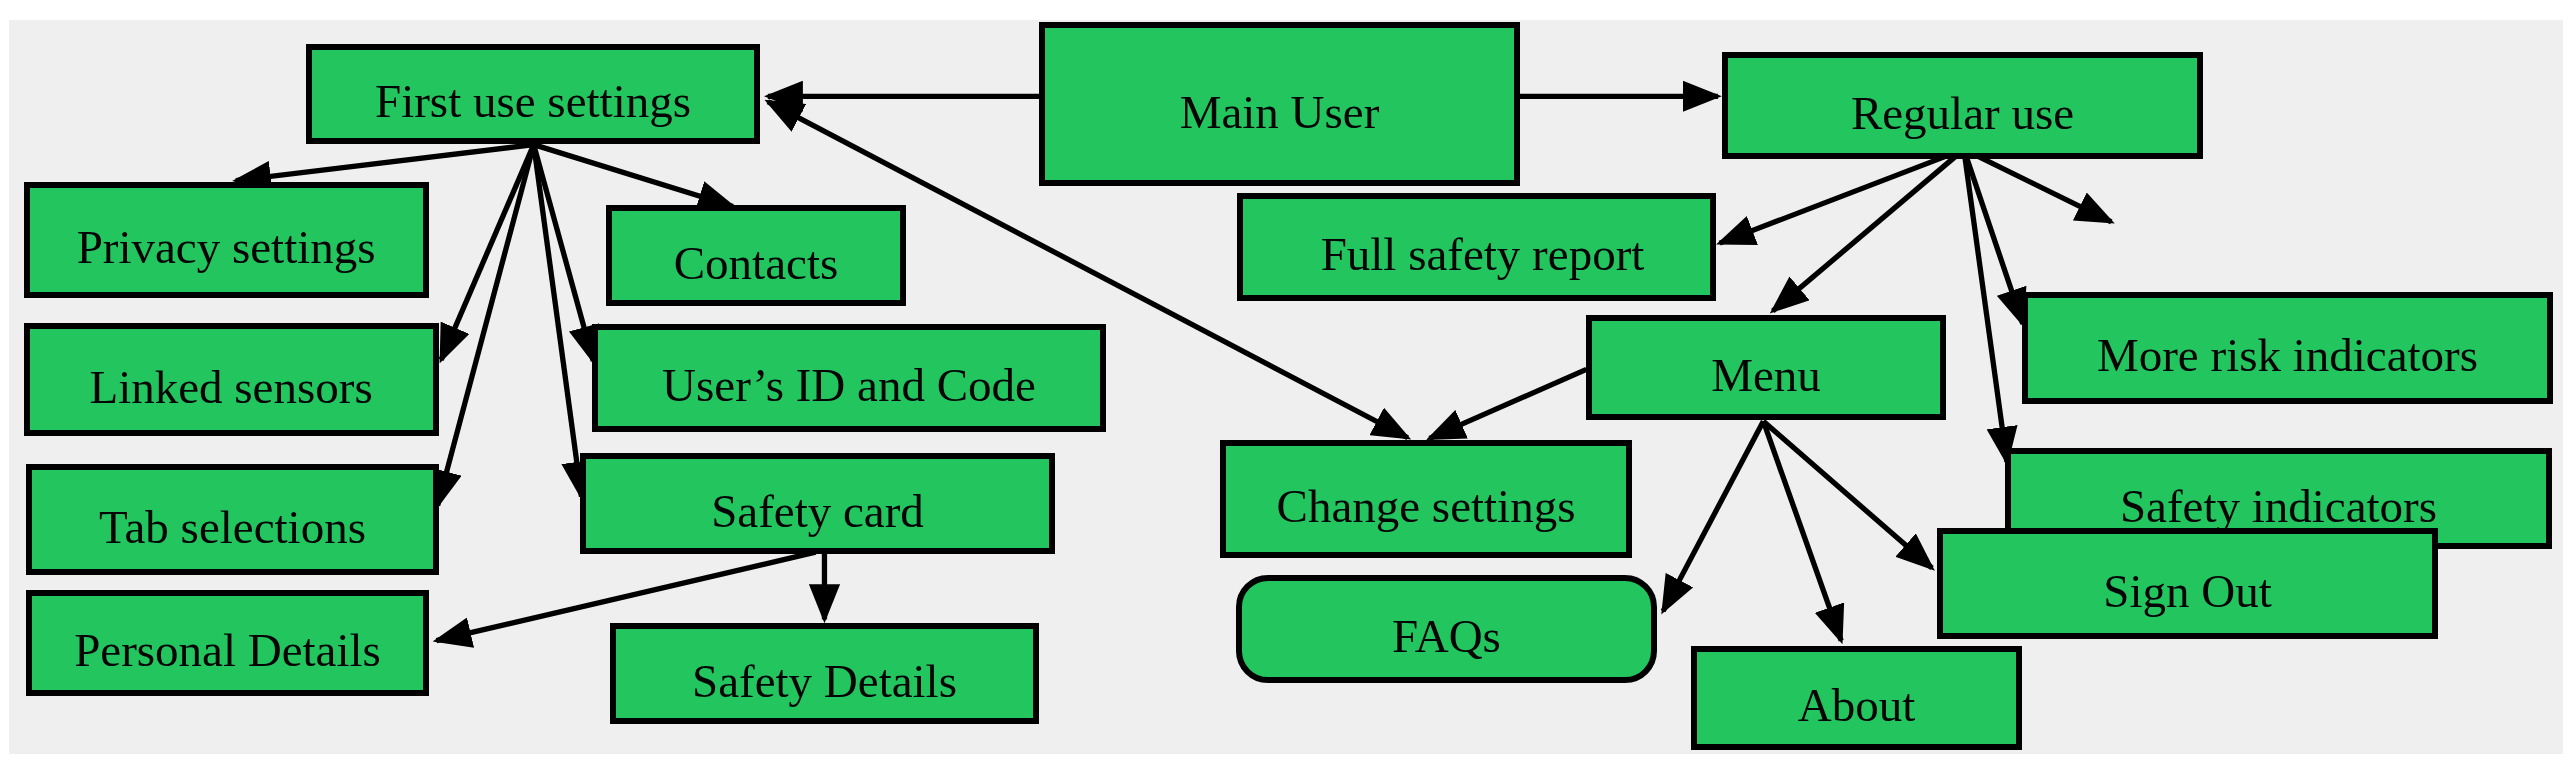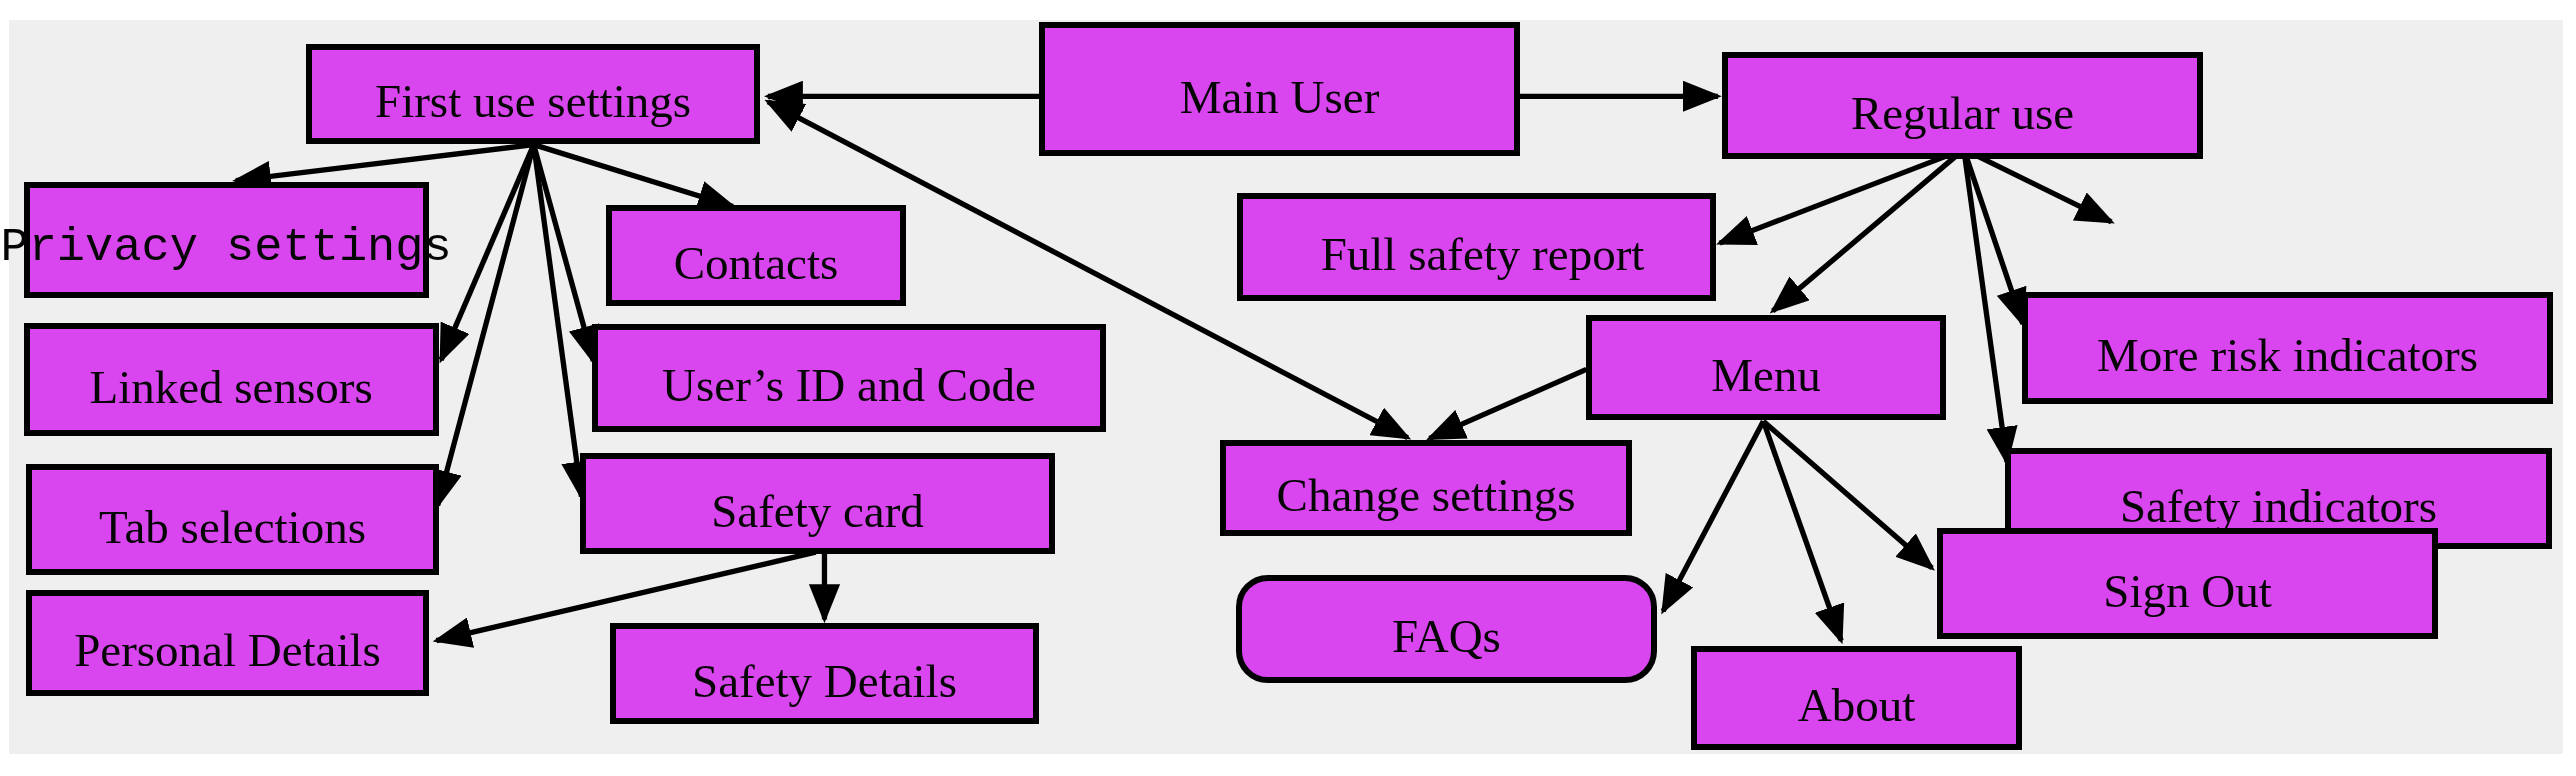--- a/index.html
+++ b/index.html
@@ -1,21 +1,21 @@
 <!DOCTYPE html>
 <html style="font-size:9.4px"><head>
 <meta charset="utf-8">
 <style>
   html,body{margin:0;padding:0;background:#ffffff;}
   .page{position:relative;width:2576px;height:777px;background:#ffffff;overflow:hidden;
         font-family:"Liberation Serif", serif;}
   .canvas{position:absolute;left:8.8px;top:19.5px;width:2554px;height:734px;background:#efefef;}
   .edges{position:absolute;left:0;top:0;width:2576px;height:777px;pointer-events:none;}
   .edges line{stroke:#000;stroke-width:9;}
-  .node{position:absolute;box-sizing:border-box;background:#d946ef;border:6.5px solid #000000;
+  .node{position:absolute;box-sizing:border-box;background:#22c55e;border:6.5px solid #000000;
         display:flex;align-items:center;justify-content:center;padding-top:15.3px;
         font-size:47px;line-height:1;color:#050505;white-space:nowrap;}
 </style>
 </head>
 <body>
 
 <div class="page">
   <div class="canvas"></div>
 
   <svg class="edges" width="2576" height="777" viewBox="0 0 4368 1317" xmlns="http://www.w3.org/2000/svg">
@@ -39,33 +39,33 @@
     <line x1="3330" y1="253" x2="3006" y2="527" marker-end="url(#ah)"></line>
     <line x1="3330" y1="253" x2="3430" y2="549" marker-end="url(#ah)"></line>
     <line x1="3330" y1="253" x2="3403" y2="783" marker-end="url(#ah)"></line>
     <line x1="3330" y1="253" x2="3580" y2="376" marker-end="url(#ah)"></line>
     <line x1="2690" y1="626" x2="2424" y2="743" marker-end="url(#ah)"></line>
     <line x1="2990" y1="714" x2="2820" y2="1036" marker-end="url(#ah)"></line>
     <line x1="2990" y1="714" x2="3122" y2="1086" marker-end="url(#ah)"></line>
     <line x1="2990" y1="714" x2="3276" y2="963" marker-end="url(#ah)"></line>
   </svg>
 
-  <div class="node" style="left:1039px;top:22.4px;width:481px;height:134px;text-align:center;">Main User</div>
+  <div class="node" style="left:1039px;top:22.4px;width:481px;height:164px;text-align:center;">Main User</div>
   <div class="node" style="left:306px;top:44px;width:454px;height:100px;">First use settings</div>
   <div class="node" style="left:1722px;top:44px;width:481px;height:107px;margin-top:8px;">Regular use</div>
-  <div class="node" style="left:23.6px;top:182px;width:405px;height:116px;font-family:Liberation Mono, monospace;">Privacy settings</div>
+  <div class="node" style="left:23.6px;top:182px;width:405px;height:116px;">Privacy settings</div>
   <div class="node" style="left:606px;top:205px;width:300px;height:101px;">Contacts</div>
   <div class="node" style="left:23.6px;top:323px;width:415px;height:113px;">Linked sensors</div>
   <div class="node" style="left:592px;top:324px;width:514px;height:108px;">User’s ID and Code</div>
   <div class="node" style="left:26px;top:464px;width:413px;height:111px;">Tab selections</div>
   <div class="node" style="left:580px;top:453px;width:475px;height:101px;">Safety card</div>
   <div class="node" style="left:26px;top:590px;width:403px;height:106px;">Personal Details</div>
   <div class="node" style="left:610px;top:623px;width:429px;height:101px;">Safety Details</div>
   <div class="node" style="left:1237px;top:193px;width:479px;height:108px;padding-left:12px;">Full safety report</div>
   <div class="node" style="left:1586px;top:315px;width:360px;height:105px;">Menu</div>
-  <div class="node" style="left:1220px;top:440px;width:412px;height:96px;">Change settings</div>
+  <div class="node" style="left:1220px;top:440px;width:412px;height:118px;">Change settings</div>
   <div class="node" style="left:1236px;top:575px;width:421px;height:108px;border-radius:32px;">FAQs</div>
   <div class="node" style="left:1691px;top:646px;width:331px;height:104px;">About</div>
   <div class="node" style="left:2022px;top:292px;width:531px;height:112px;">More risk indicators</div>
   <div class="node" style="left:2005px;top:418px;width:547px;height:101px;margin-top:30px;">Safety indicators</div>
   <div class="node" style="left:1937px;top:528px;width:501px;height:111px;">Sign Out</div>
 </div>
 
 
 </body></html>

